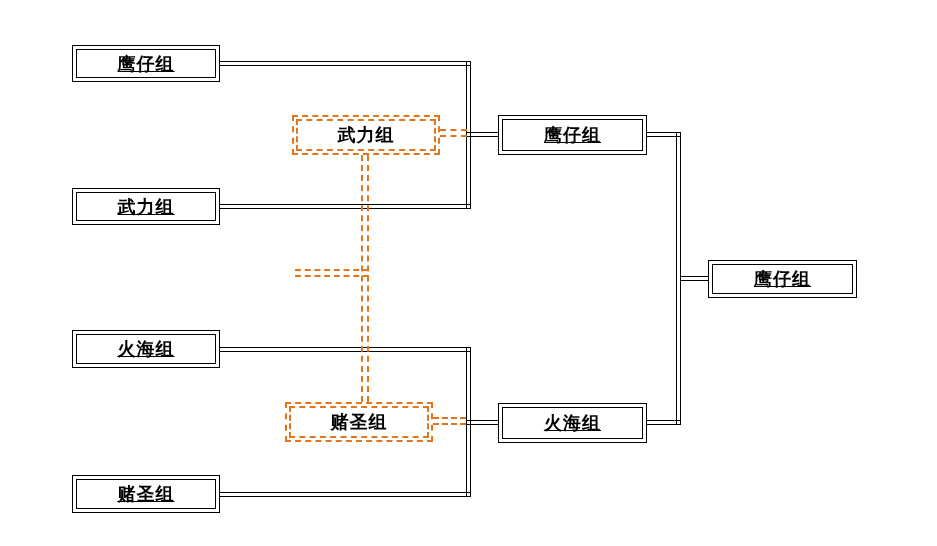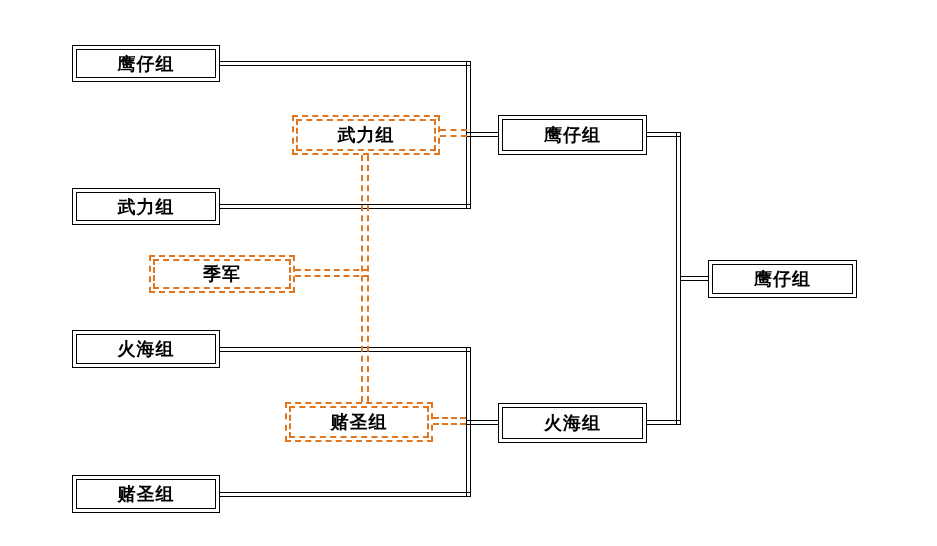--- a/index.html
+++ b/index.html
@@ -15,20 +15,21 @@
     background: #ffffff;
     overflow: hidden;
   }
   
   .box {
     position: absolute;
     box-sizing: border-box;
     border: 1px solid #000000;
     background: #ffffff;
     padding: 3px;
+    text-decoration: underline;
   }
   .box .inner {
     box-sizing: border-box;
     width: 100%;
     height: 100%;
     border: 1px solid #000000;
     display: flex;
     align-items: center;
     justify-content: center;
     font-size: 18px;
@@ -122,23 +123,20 @@
   <div class="box" style="left:72px; top:330px; width:148px; height:38px;">
     <div class="inner">火海组</div>
   </div>
   <div class="box" style="left:72px; top:475px; width:148px; height:38px;">
     <div class="inner">赌圣组</div>
   </div>
 
   <div class="dbox" style="left:292px; top:115px; width:148px; height:40px;">
     <div class="inner">武力组</div>
   </div>
-  <div class="dbox" style="left:149px; top:255px; width:146px; height:38px;">
-    <div class="inner">季军</div>
-  </div>
   <div class="dbox" style="left:285px; top:402px; width:148px; height:40px;">
     <div class="inner">赌圣组</div>
   </div>
 
   <div class="box" style="left:498px; top:115px; width:149px; height:40px;">
     <div class="inner">鹰仔组</div>
   </div>
   <div class="box" style="left:498px; top:403px; width:149px; height:40px;">
     <div class="inner">火海组</div>
   </div>

